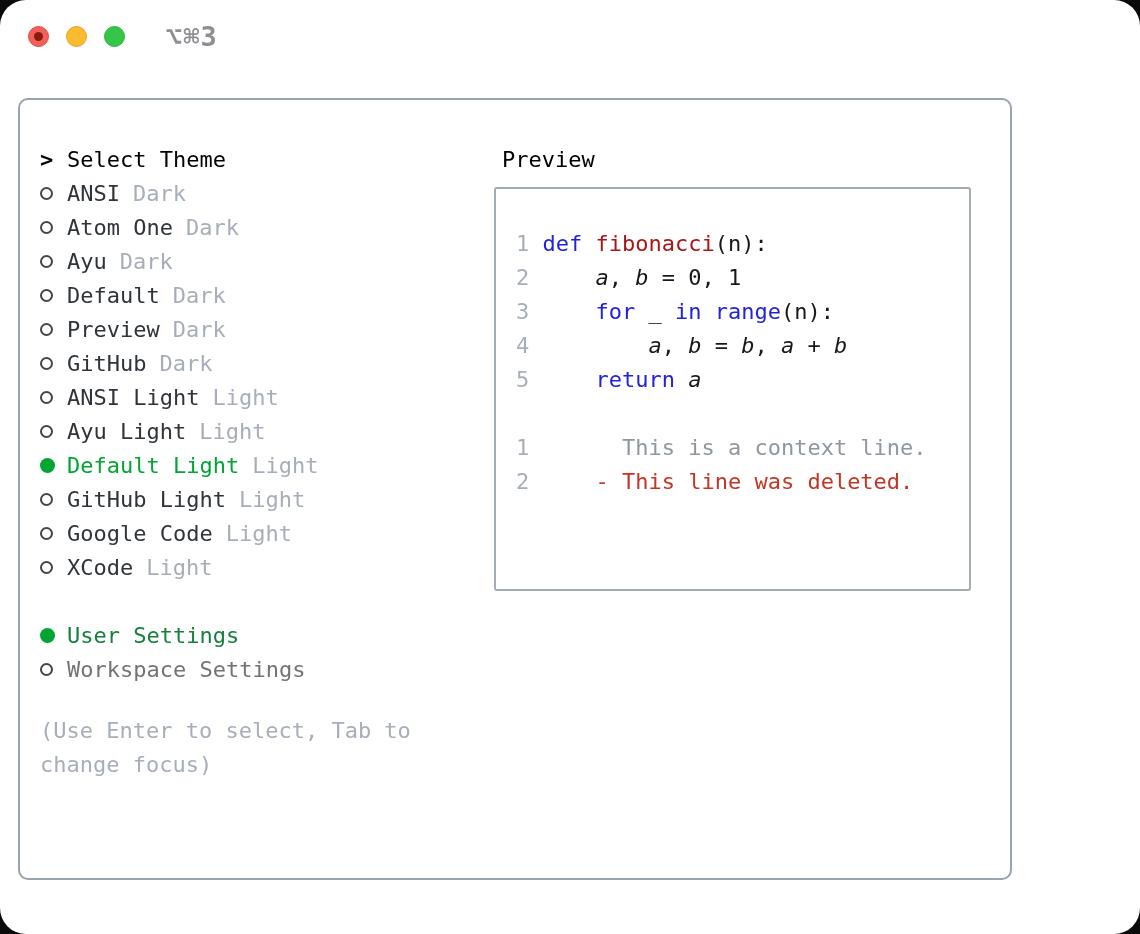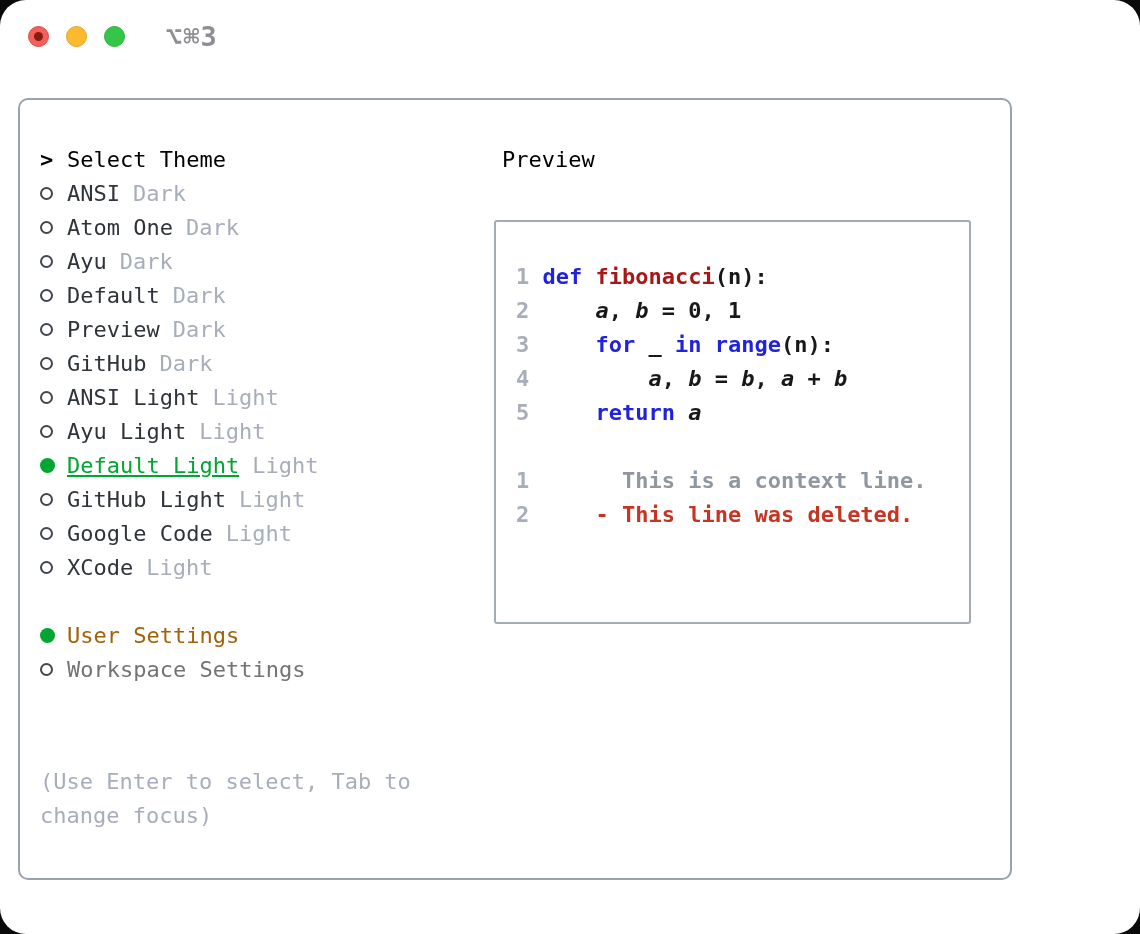--- a/index.html
+++ b/index.html
@@ -37,37 +37,37 @@
   .marker { width: 27px; flex: 0 0 27px; display: flex; align-items: center; }
   .prompt { font-weight: bold; color: #000; font-size: 22px; }
   .radio {
     width: 13px; height: 13px; border-radius: 50%;
     border: 2px solid #41464d; background: transparent;
   }
   .radio.on { width: 15px; height: 15px; border: none; background: #00a532; }
   .hdr { font-weight: normal; color: #000; }
   .item-name { color: #2f343a; }
   .item-tag  { color: #a7aeb9; margin-left: 13px; }
-  .theme-row.selected .item-name { color: #00a532; text-decoration: underline; }
+  .theme-row.selected .item-name { color: #00a532; }
   .opt-label { color: #737373; }
-  .apply-row.selected .opt-label { color: #a16207; }
+  .apply-row.selected .opt-label { color: #15803d; }
 
   .theme-list { position: absolute; left: 20px; top: 42px; width: 440px; }
   .apply-block { position: absolute; left: 20px; top: 518px; width: 440px; }
   .hint {
-    position: absolute; left: 20px; top: 665px; width: 420px;
+    position: absolute; left: 20px; top: 614px; width: 420px;
     color: #a7aeb9; font-size: 22px; line-height: 34px;
   }
 
   
   .preview-title { position: absolute; left: 482px; top: 42px; }
   .preview-box {
-    position: absolute; left: 474px; top: 120px; width: 477px; height: 404px;
+    position: absolute; left: 474px; top: 87px; width: 477px; height: 404px;
     border: 2px solid #a3abb5; border-radius: 3px; background: #ffffff;
-    padding: 42px 16px 0 20px; overflow: hidden; font-weight: bold;
+    padding: 42px 16px 0 20px; overflow: hidden;
   }
   .cl { height: 34px; font-size: 22px; white-space: pre; color: #17181a; }
   .spacer { height: 34px; }
   .tk-ln  { color: #a7aeb9; display: inline-block; width: 2ch; }
   .tk-kw  { color: #2222dd; }
   .tk-fn  { color: #a81616; }
   .tk-var { font-style: italic; }
   .tk-ctx { color: #8f97a0; }
   .tk-del { color: #c43524; }
   .tk-add { color: #0ab41e; }

